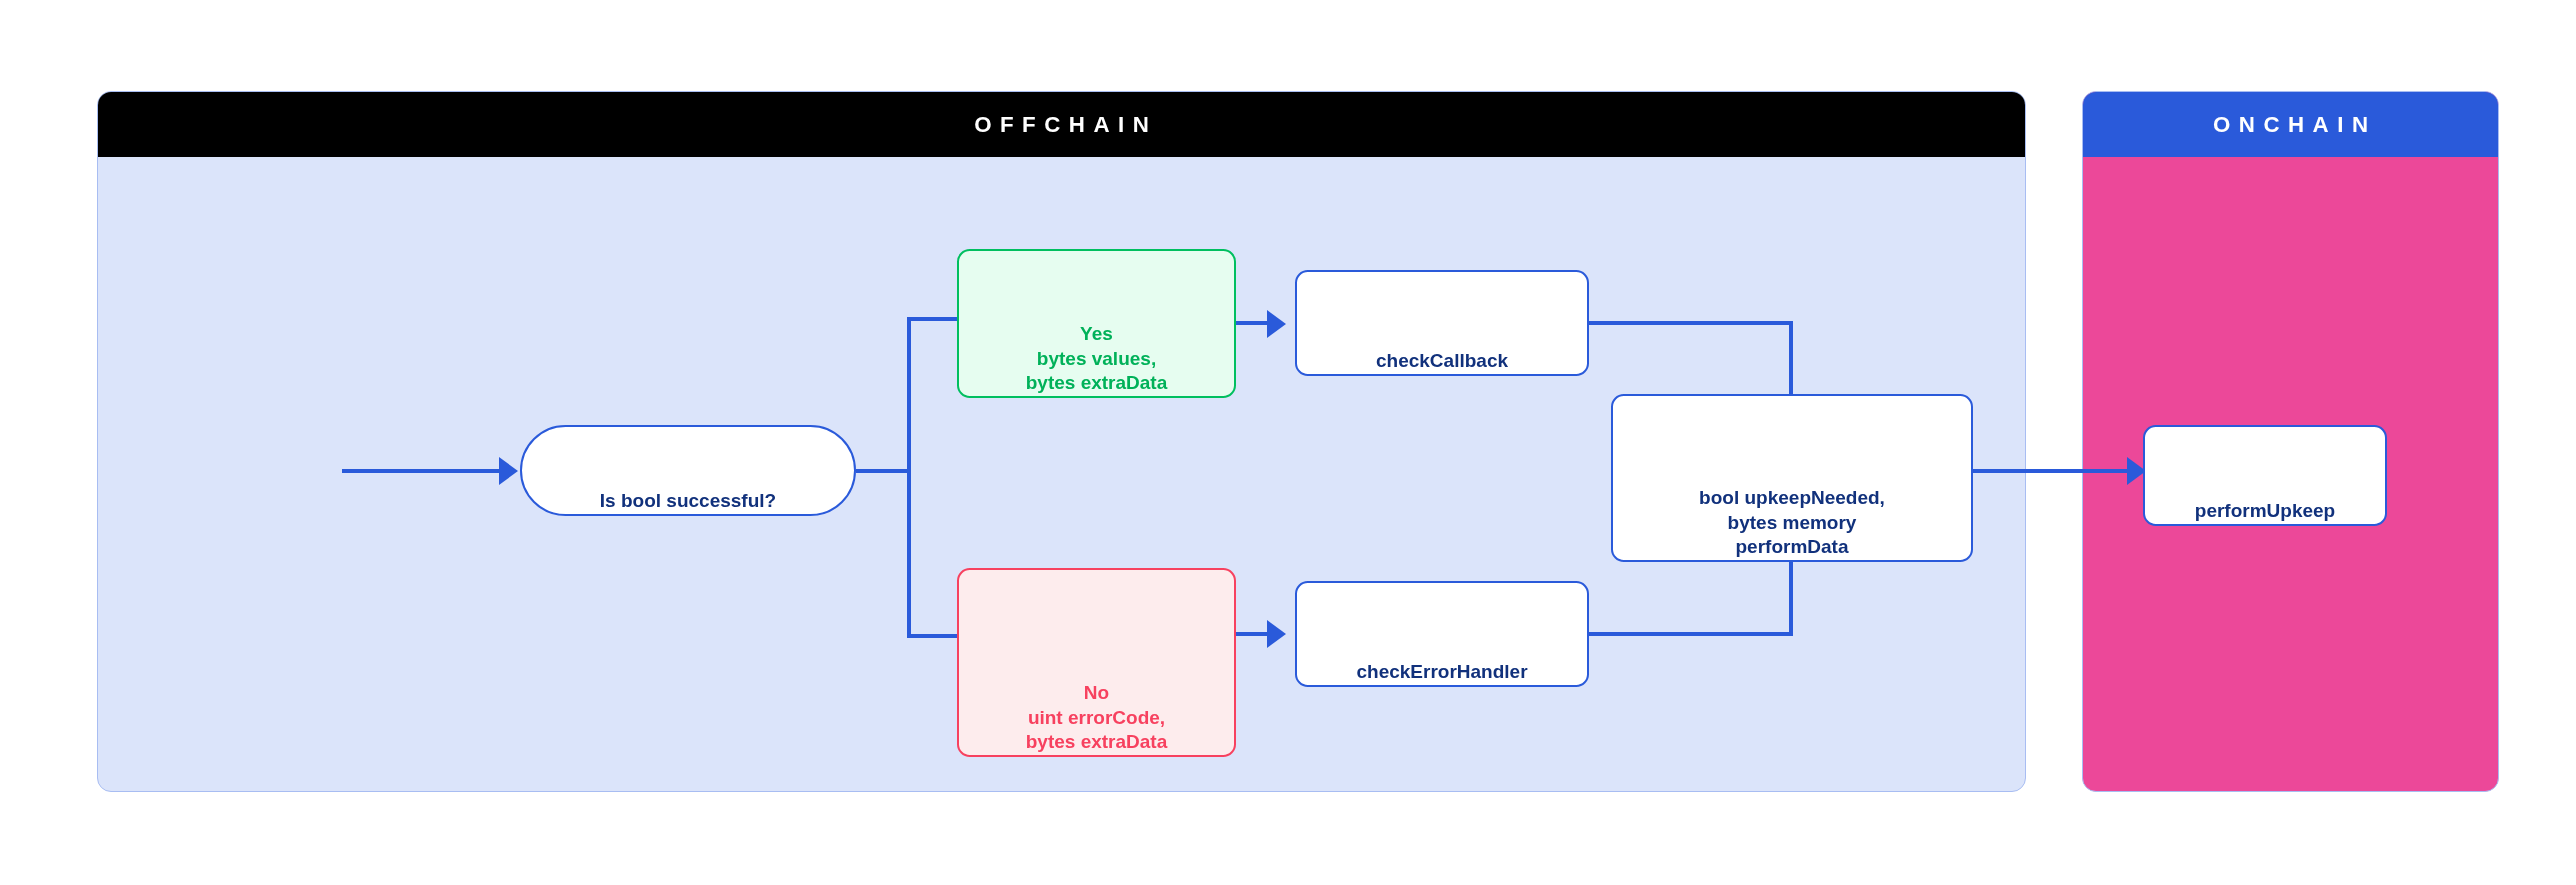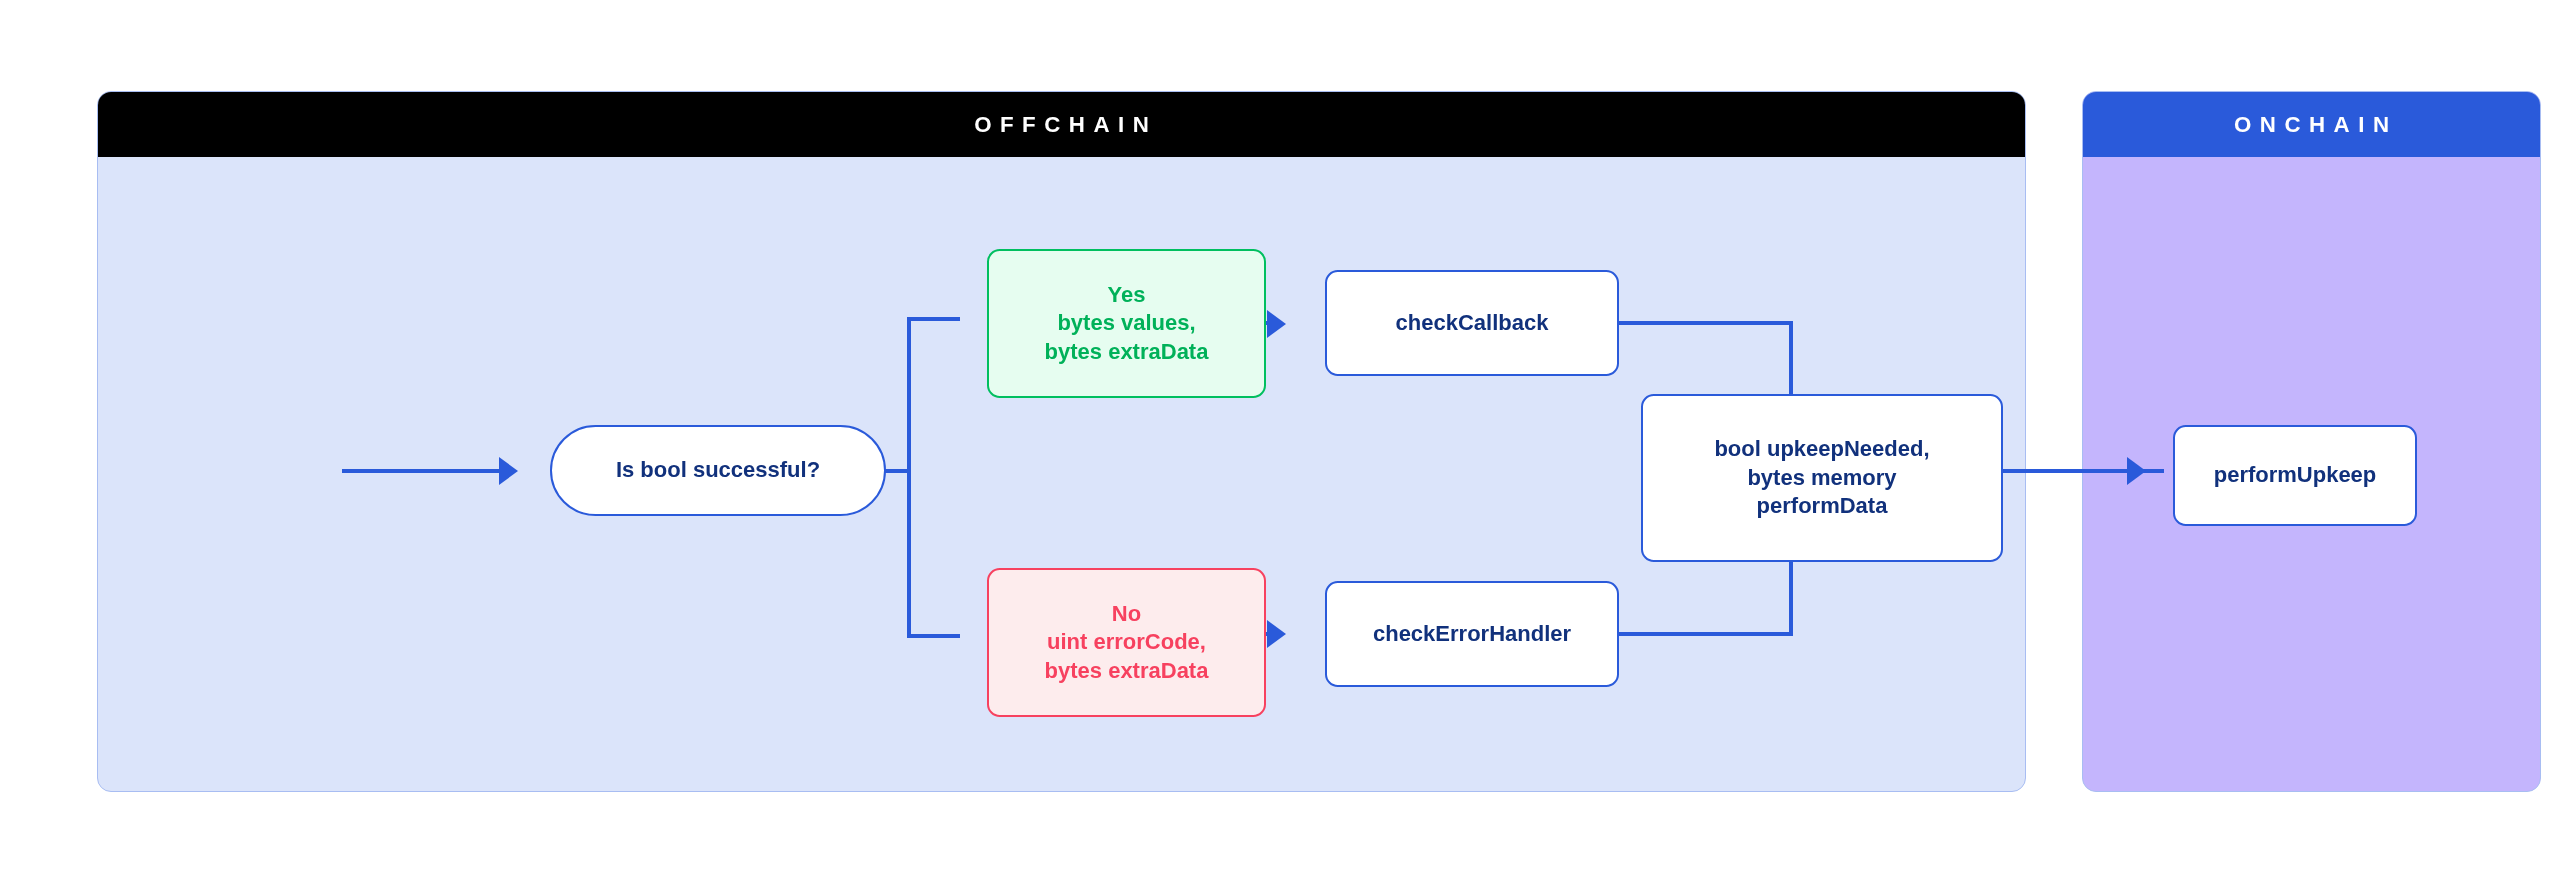--- a/index.html
+++ b/index.html
@@ -54,66 +54,65 @@
     background: #dbe4fa;
     border: 1.6px solid #a8bdf2;
   }
   #panel-offchain .panel-header {
     height: 65px;
     background: #000000;
   }
 
   #panel-onchain {
     left: 2082px; top: 91px;
-    width: 459px; height: 701px;
-    background: #c4b5fd;
+    width: 417px; height: 701px;
+    background: #ec4899;
     border: 1.6px solid #a8bdf2;
   }
   #panel-onchain .panel-header {
     height: 65px;
     background: #2a5ada;
   }
 
   
   .node {
     position: absolute;
     box-sizing: border-box;
     background: #ffffff;
     border: 2.7px solid #2a5ada;
     border-radius: 12.8px;
     display: flex;
-    align-items: center;
+    align-items: flex-end;
     justify-content: center;
     text-align: center;
     color: #11317c;
     font-weight: 700;
-    font-size: 22px;
+    font-size: 19px;
     line-height: 1.30;
     z-index: 5;
-    margin-left: 30px;
   }
   .node .node-label { white-space: pre-line; }
 
   .node.pill { border-radius: 531px; }
 
   .node.accent-green {
     background: #e6fdf0;
     border-color: #00bf5f;
     color: #00b159;
   }
   .node.accent-red {
     background: #fdeced;
     border-color: #f7415f;
     color: #f7415f;
   }
 
   #node-revert        { left: 153px;  top: 415px;  width: 189px; height: 113px; }
   #node-decision      { left: 520px;  top: 425px;  width: 336px; height: 91px; }
   #node-yes           { left: 957px; top: 249px;  width: 279px; height: 149px; }
-  #node-no            { left: 957px; top: 568px; width: 279px; height: 149px; }
+  #node-no            { left: 957px; top: 568px; width: 279px; height: 189px; }
   #node-checkcallback { left: 1295px; top: 270px;  width: 294px; height: 106px; }
   #node-checkerror    { left: 1295px; top: 581px; width: 294px; height: 106px; }
   #node-bool          { left: 1611px; top: 394px;  width: 362px; height: 168px; }
   #node-performupkeep { left: 2143px; top: 425px;  width: 244px; height: 101px; }
 
   
   .conn {
     position: absolute;
     background: #2a5ada;
     z-index: 3;

